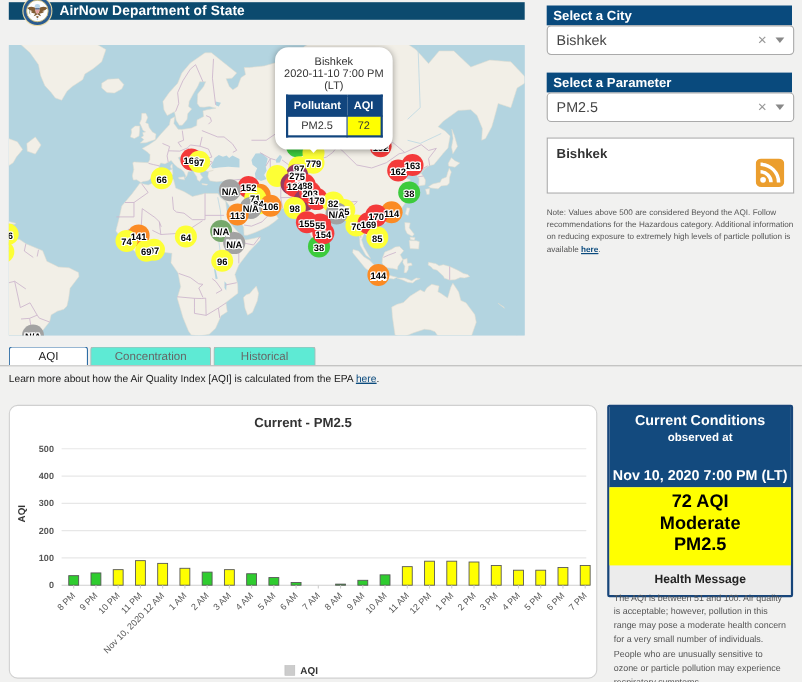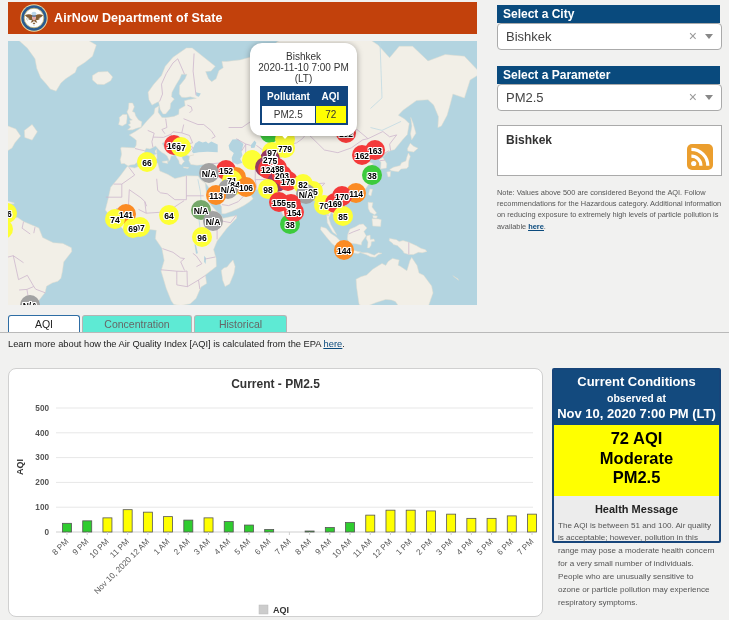--- a/index.html
+++ b/index.html
@@ -1,20 +1,20 @@
 <!DOCTYPE html>
 <html><head>
 <meta charset="utf-8">
 <style>
 * { margin:0; padding:0; box-sizing:border-box; }
 html,body { width:729px; height:620px; }
 body { font-family:"Liberation Sans","DejaVu Sans",sans-serif; background:#f1f1f0; position:relative; overflow:hidden; }
 
 
-.header-bar { position:absolute; left:8px; top:2px; width:469px; height:32px; background:#c2410c; display:flex; align-items:center; }
+.header-bar { position:absolute; left:8px; top:2px; width:469px; height:16px; background:#0c4a6e; display:flex; align-items:center; }
 .seal { width:28px; height:28px; margin-left:12px; flex:0 0 auto; }
 .header-title { color:#fff; font-size:12.5px; font-weight:bold; margin-left:6px; letter-spacing:0.1px; }
 
 
 .map { position:absolute; left:8px; top:41px; width:469px; height:264px; background:#b3d4e0; overflow:hidden; }
 .map svg.basemap { position:absolute; left:0; top:0; }
 .marker { position:absolute; width:20px; height:20px; border-radius:50%; transform:translate(-50%,-50%); }
 .mlabel { position:absolute; transform:translate(-50%,-50%); font-size:8.5px; font-weight:bold; color:#000; white-space:nowrap; pointer-events:none;
   text-shadow:-1px -1px 0 #fff,1px -1px 0 #fff,-1px 1px 0 #fff,1px 1px 0 #fff,0 1px 0 #fff,0 -1px 0 #fff,1px 0 0 #fff,-1px 0 0 #fff; }
 .lv-good { background:#3dcb3d; }
@@ -64,21 +64,21 @@
 
 .chart-panel { position:absolute; left:8px; top:368px; width:535px; height:249px; background:#fff; border:1px solid #d0d0d0; border-radius:8px; }
 .chart-title { position:absolute; left:0; right:0; top:8px; text-align:center; font-size:12px; font-weight:bold; color:#333; font-family:"Liberation Sans",sans-serif; }
 .chart-panel svg { position:absolute; left:0; top:0; }
 
 
 .cond { position:absolute; left:552px; top:368px; width:169px; height:175px; border:2px solid #17457a; background:#ececec; border-radius:2px; }
 .cond-head { background:#134a7e; color:#fff; text-align:center; padding:2px 2px 4px 2px; }
 .cond-title { font-size:13px; font-weight:bold; margin-top:2px; }
 .cond-sub { font-size:10.5px; font-weight:bold; margin-top:3px; }
-.cond-date { font-size:13px; font-weight:bold; margin-top:2px; }
+.cond-date { font-size:13px; font-weight:bold; margin-top:20px; }
 .cond-aqi { background:#ffff00; text-align:center; color:#000; padding:3px 0 9px 0; }
 .cond-aqi div { font-size:16.5px; font-weight:bold; line-height:18.5px; margin-top:1px; }
 .cond-health-title { text-align:center; font-size:11px; font-weight:bold; color:#222; margin-top:7px; }
 .cond-health { font-size:8.1px; color:#555; line-height:12.9px; margin:5px 2px 0 4px; }
 </style>
 </head>
 <body>
 
 <div class="header-bar">
   <svg class="seal" viewBox="0 0 28 28">

